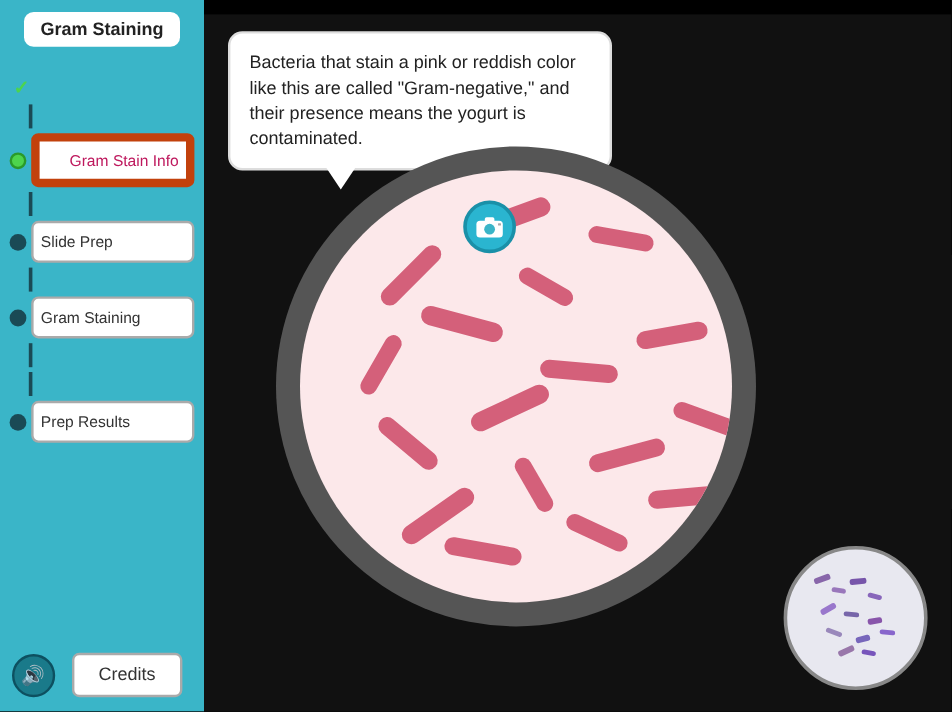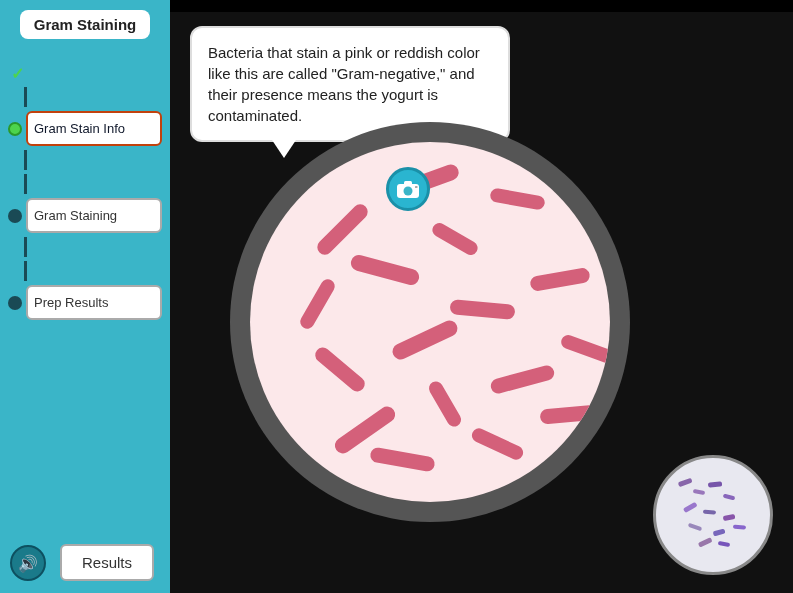--- a/index.html
+++ b/index.html
@@ -82,22 +82,23 @@
       border: 2px solid #aaa;
       border-radius: 6px;
       padding: 8px 6px;
       font-size: 13px;
       color: #333;
       cursor: pointer;
       text-align: left;
     }
 
     .nav-btn.active {
-      border: 2px solid #c2410c;
-      color: #0f172a;
+      border: 7px solid #c2410c;
+      color: #be185d;
+      text-align: right;
     }
 
     
     .nav-line {
       width: 3px;
       height: 20px;
       background: #1a4a55;
       margin-left: 16px;
       align-self: flex-start;
     }
@@ -263,36 +264,40 @@
   <div id="nav-list" style="width:100%;display:flex;flex-direction:column;gap:4px;margin-top:4px;flex:1;">
   <div class="nav-item-wrapper">
       <div class="checkmark-icon">✓</div>
     </div>
       <div class="nav-line"></div>
       <div class="nav-item-wrapper">
       <div class="nav-dot green"></div>
       <button class="nav-btn active">Gram Stain Info</button>
     </div>
       <div class="nav-line"></div>
+      <div class="nav-item-wrapper">
+      <div class="nav-dot dark"></div>
+      <button class="nav-btn ">Slide Prep</button>
+    </div>
       <div class="nav-line"></div>
       <div class="nav-item-wrapper">
       <div class="nav-dot dark"></div>
       <button class="nav-btn ">Gram Staining</button>
     </div>
       <div class="nav-line"></div>
       <div class="nav-line"></div>
       <div class="nav-item-wrapper">
       <div class="nav-dot dark"></div>
       <button class="nav-btn ">Prep Results</button>
     </div>
     </div>
 
   <div id="sound-btn">🔊</div>
   <button id="credits-btn">
-    <span>Results</span>
+    <span>Credits</span>
   </button>
 </div>
 
 <div id="main">
 
   <div id="speech-bubble">
     <span>Bacteria that stain a pink or reddish color like this are called "Gram-negative," and their presence means the yogurt is contaminated.</span>
   </div>
 
   <div id="camera-icon">

